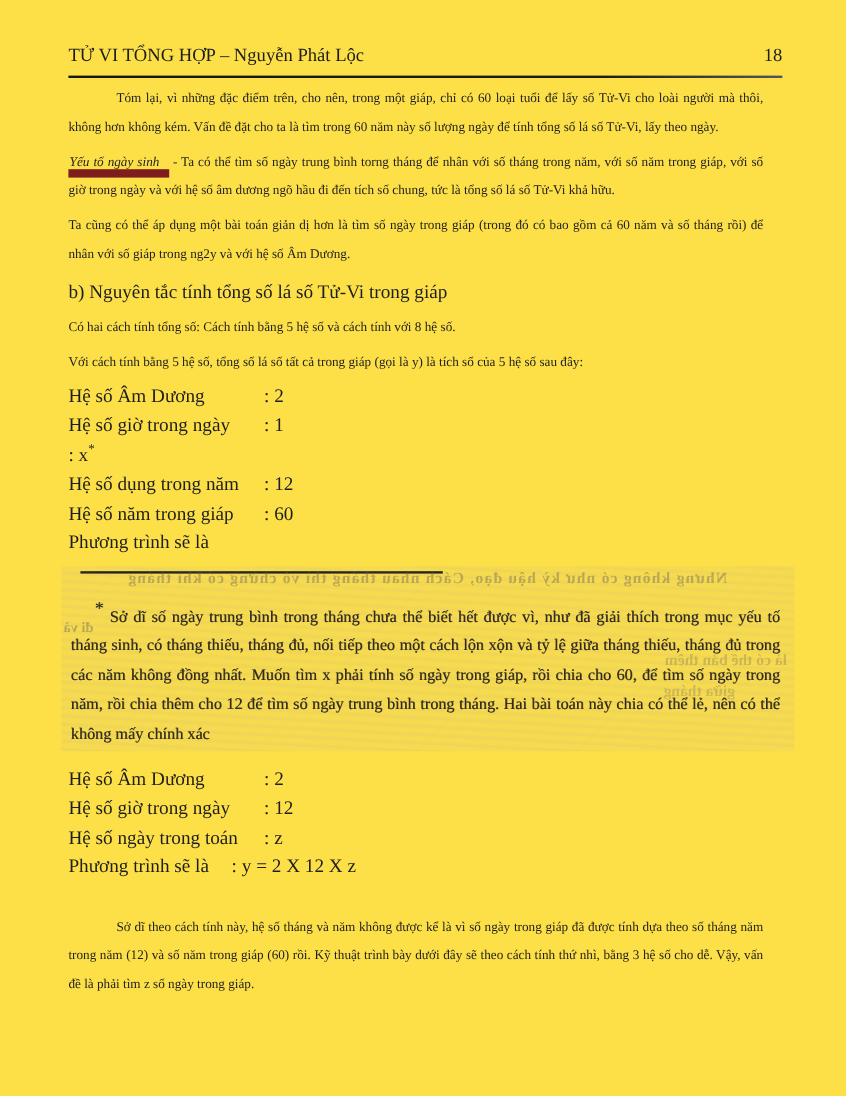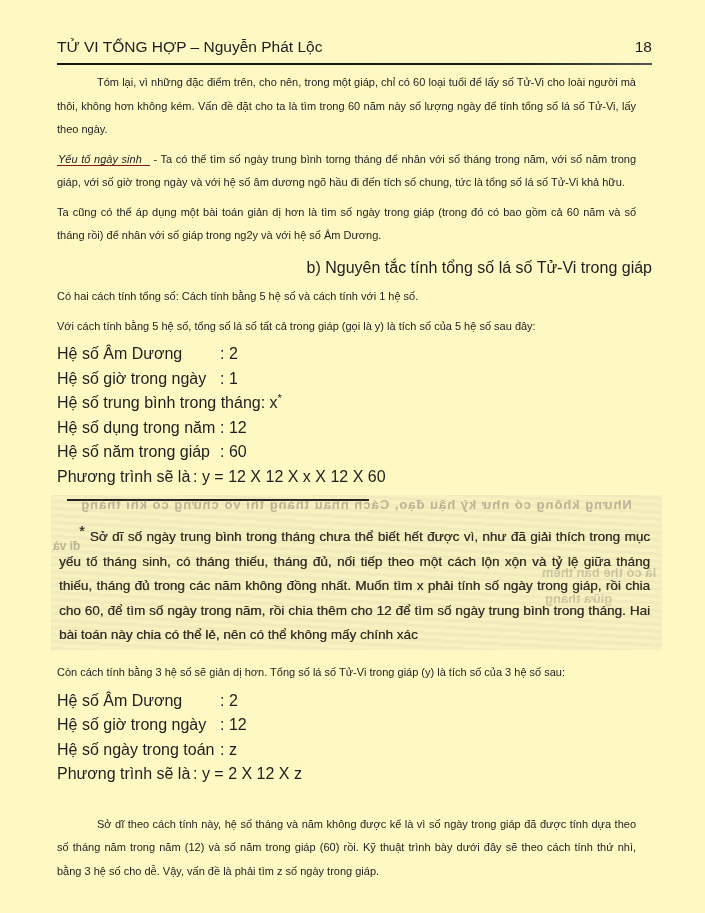--- a/index.html
+++ b/index.html
@@ -1,30 +1,30 @@
 <!DOCTYPE html>
 <html><head>
 <meta charset="utf-8">
 <style>
   html,body{margin:0;padding:0;background:#e8e8e8;}
   .page{
     position:relative;width:705px;height:913px;margin:0 auto;
-    background:#fef9c3;overflow:hidden;
-    font-family:Liberation Sans, sans-serif;
+    background:#fde047;overflow:hidden;
+    font-family:Liberation Serif, serif;
     color:#1e1e1e;
   }
   .content{position:absolute;left:57px;top:38px;width:595px;}
   
   .hdr{display:flex;justify-content:space-between;align-items:baseline;font-size:15.5px;}
   .hdr-rule{height:2px;background:linear-gradient(to right,#161616 0%,#1c1c1c 75%,#555 100%);margin-top:7px;}
   
   .p{font-size:11px;line-height:23.5px;text-align:justify;margin:6px 16px 0 0;}
   .indent{text-indent:40px;}
-  .lead{font-style:italic;border-bottom:1px solid #7f1d1d;padding-right:8px;padding-left:1px;}
-  .center-h{font-size:16px;line-height:23.5px;text-align:right;margin:8px 0 2px 0;}
+  .lead{font-style:italic;border-bottom:7px solid #7f1d1d;padding-right:8px;padding-left:1px;}
+  .center-h{font-size:16px;line-height:23.5px;text-align:left;margin:8px 0 2px 0;}
   
   .rows{margin-top:4px;}
   .coef-row{display:flex;font-size:16px;line-height:24.5px;align-items:center;}
   .coef-label{min-width:163px;}
   .coef-row.eq .coef-label{min-width:136px;}
   .sup{font-size:11px;vertical-align:super;line-height:0;}
   
   .footnote{position:relative;margin-top:10px;padding:0 2px;}
   .footnote::before{
     content:"";position:absolute;inset:-4px -10px -2px -6px;
@@ -64,61 +64,58 @@
     <div class="hdr-rule"></div>
 
     <p class="p indent">Tóm lại, vì những đặc điểm trên, cho nên, trong một giáp, chỉ có 60 loại tuổi để lấy số Tử-Vi cho loài người mà thôi, không hơn không kém. Vấn đề đặt cho ta là tìm trong 60 năm này số lượng ngày để tính tổng số lá số Tử-Vi, lấy theo ngày.</p>
 
     <p class="p"><span class="lead">Yếu tố ngày sinh</span><span> - Ta có thể tìm số ngày trung bình torng tháng để nhân với số tháng trong năm, với số năm trong giáp, với số giờ trong ngày và với hệ số âm dương ngõ hầu đi đến tích số chung, tức là tổng số lá số Tử-Vi khả hữu.</span></p>
 
     <p class="p">Ta cũng có thể áp dụng một bài toán giản dị hơn là tìm số ngày trong giáp (trong đó có bao gồm cả 60 năm và số tháng rồi) để nhân với số giáp trong ng2y và với hệ số Âm Dương.</p>
 
     <div class="center-h">b)  Nguyên tắc tính tổng số lá số Tử-Vi trong giáp</div>
 
-    <p class="p">Có hai cách tính tổng số: Cách tính bằng 5 hệ số và cách tính với 1 hệ số.</p>
+    <p class="p">Có hai cách tính tổng số: Cách tính bằng 5 hệ số và cách tính với 8 hệ số.</p>
 
     <p class="p">Với cách tính bằng 5 hệ số, tổng số lá số tất cả trong giáp (gọi là y) là tích số của 5 hệ số sau đây:</p>
 
     <div class="rows">
       <div class="coef-row">
         <span class="coef-label">Hệ số Âm Dương</span>
         <span class="coef-value">: 2</span>
       </div>
       <div class="coef-row">
         <span class="coef-label">Hệ số giờ trong ngày</span>
         <span class="coef-value">: 1</span>
       </div>
       <div class="coef-row">
-        <span class="coef-label">Hệ số trung bình trong tháng</span>
         <span class="coef-value"><span>: x</span><span class="sup">*</span></span>
       </div>
       <div class="coef-row">
         <span class="coef-label">Hệ số dụng trong năm</span>
         <span class="coef-value">: 12</span>
       </div>
       <div class="coef-row">
         <span class="coef-label">Hệ số năm trong giáp</span>
         <span class="coef-value">: 60</span>
       </div>
       <div class="coef-row eq">
         <span class="coef-label">Phương trình sẽ là</span>
-        <span class="coef-value">: y = 12 X 12 X x X 12 X 60</span>
       </div>
     </div>
 
     <div class="footnote">
       <div class="ghost g1">Nhưng không có như kỳ hậu đạo, Cách nhau tháng thì vô chừng có khi tháng</div>
       <div class="ghost g2">đi và</div>
       <div class="ghost g3">là có thể bản thêm</div>
       <div class="ghost g4">giữa tháng</div>
       <div class="fn-rule"></div>
       <p class="fn-text"><span class="fn-marker">*</span><span>Sở dĩ số ngày trung bình trong tháng chưa thể biết hết được vì, như đã giải thích trong mục yếu tố tháng sinh, có tháng thiếu, tháng đủ, nối tiếp theo một cách lộn xộn và tỷ lệ giữa tháng thiếu, tháng đủ trong các năm không đồng nhất. Muốn tìm x phải tính số ngày trong giáp, rồi chia cho 60, để tìm số ngày trong năm, rồi chia thêm cho 12 để tìm số ngày trung bình trong tháng. Hai bài toán này chia có thể lẻ, nên có thể không mấy chính xác</span></p>
     </div>
 
-    <p class="p">Còn cách tính bằng 3 hệ số sẽ giản dị hơn. Tổng số lá số Tử-Vi trong giáp (y) là tích số của 3 hệ số sau:</p>
 
     <div class="rows">
       <div class="coef-row">
         <span class="coef-label">Hệ số Âm Dương</span>
         <span class="coef-value">: 2</span>
       </div>
       <div class="coef-row">
         <span class="coef-label">Hệ số giờ trong ngày</span>
         <span class="coef-value">: 12</span>
       </div>

